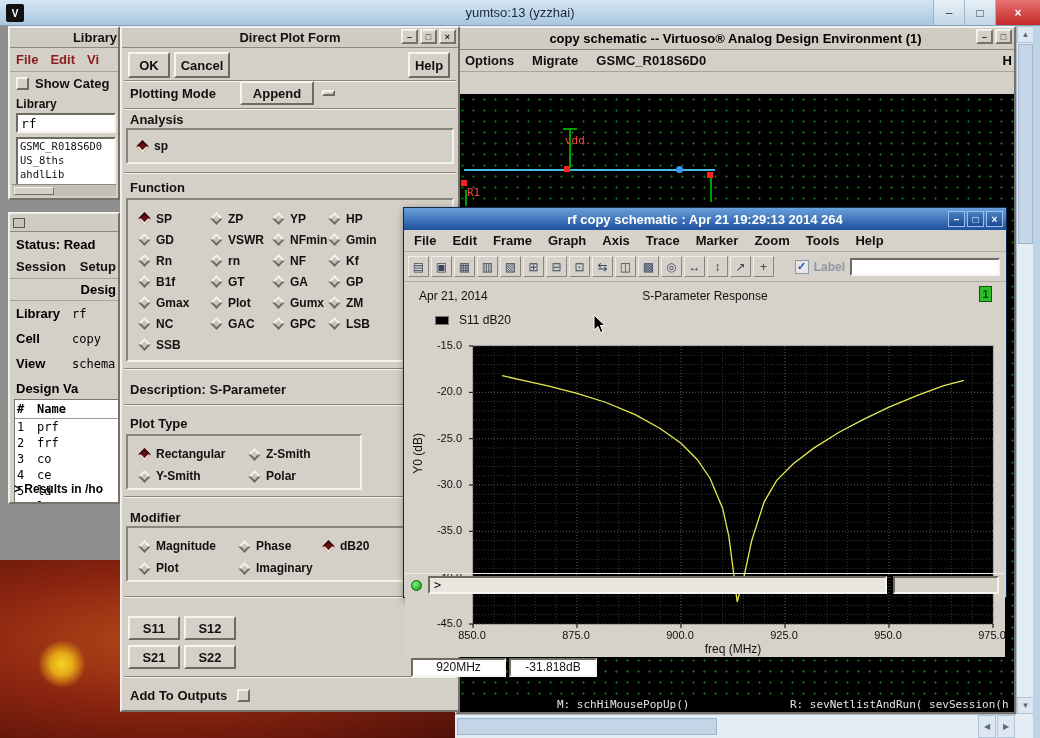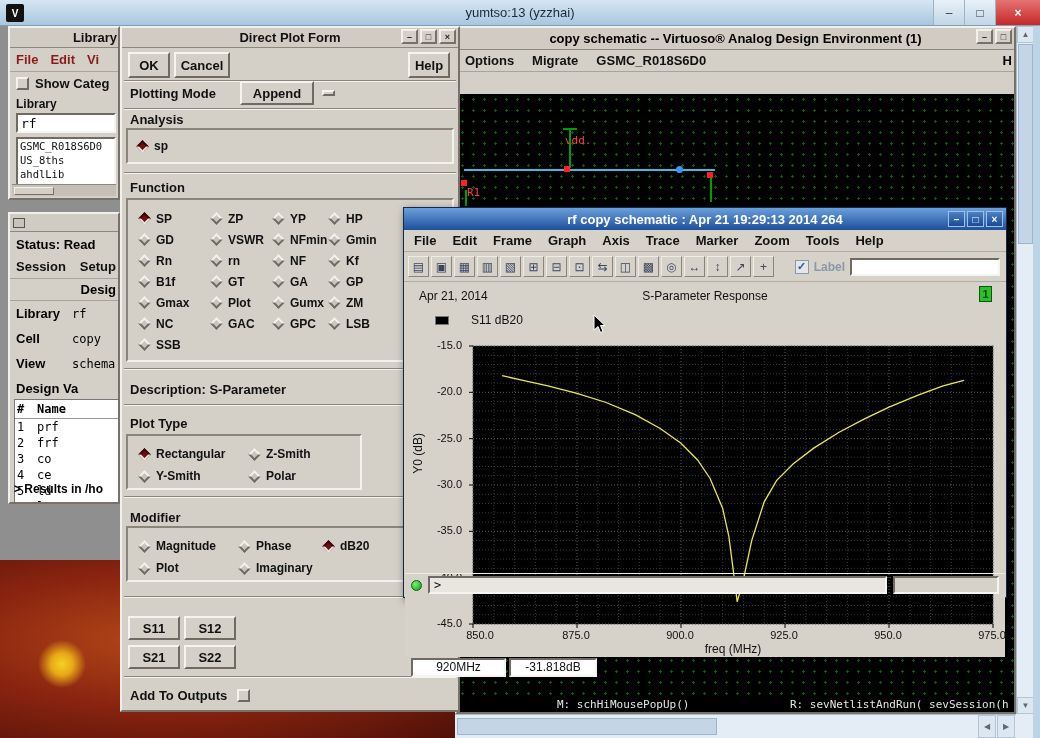--- a/index.html
+++ b/index.html
@@ -119,21 +119,21 @@
 .gtoolbar{height:30px;display:flex;align-items:center;padding:0 4px;gap:2px;border-bottom:1px solid #b0aca4}
 .ticon{width:21px;height:21px;background:#d6d2ca;border:1px solid;border-color:#efece6 #8a857c #8a857c #efece6;display:flex;align-items:center;justify-content:center;font-size:12px;color:#3c4660}
 .label-area{margin-left:auto;display:flex;align-items:center;gap:5px;padding-right:2px}
 .label-check{width:14px;height:14px;background:#e8e6e0;border:1px solid #8a98b0;color:#2255cc;font-size:11px;font-weight:bold;display:flex;align-items:center;justify-content:center}
 .label-text{font-size:12px;font-weight:bold;color:#8c98a8}
 .label-input{width:150px;height:18px;border:2px solid;border-color:#6f6a62 #f6f4f0 #f6f4f0 #6f6a62;background:#fff;font-size:12px;padding:0 3px}
 .plot-panel{position:absolute;left:1px;top:75px;right:1px;height:374px;background:#d6d2ca}
 .chart-date{position:absolute;left:14px;top:6px;font-size:12px;color:#111}
 .chart-subtitle{position:absolute;left:0;right:0;top:6px;text-align:center;font-size:12px;color:#111}
 .page-badge{position:absolute;right:13px;top:3px;width:13px;height:16px;background:#2dbe2d;border:1px solid #0a5a0a;color:#054a05;font-size:11px;font-weight:bold;text-align:center;line-height:15px}
-.legend{position:absolute;left:30px;top:30px;display:flex;align-items:center;gap:22px}
+.legend{position:absolute;left:30px;top:30px;display:flex;align-items:center;gap:10px}
 .legend-swatch{width:14px;height:9px;background:#000;border:1px solid #777}
 .legend-text{font-size:12px;color:#111}
 .plot-black{position:absolute;left:67px;top:62px;width:522px;height:280px;background:#000;border:1px solid #b4b4b4}
 #plot-svg{overflow:visible;display:block}
 .gmin{stroke:#383838;stroke-dasharray:1 2}
 .gmaj{stroke:#5e5e5e;stroke-dasharray:1 2}
 .tick{stroke:#000}
 .trace{fill:none;stroke-width:1.3px}
 #y-tick-labels{position:absolute;left:0;top:0;width:62px;height:100%}
 #y-tick-labels span{position:absolute;right:5px;font-size:11px;color:#111}
@@ -666,21 +666,21 @@
             <line class="tick" x1="-4" y1="46.33333333333333" x2="0" y2="46.33333333333333"></line>
             <line class="tick" x1="-4" y1="92.66666666666666" x2="0" y2="92.66666666666666"></line>
             <line class="tick" x1="-4" y1="139" x2="0" y2="139"></line>
             <line class="tick" x1="-4" y1="185.33333333333331" x2="0" y2="185.33333333333331"></line>
             <line class="tick" x1="-4" y1="231.66666666666669" x2="0" y2="231.66666666666669"></line>
             <line class="tick" x1="-4" y1="278" x2="0" y2="278"></line>
             <polyline class="trace" style="stroke:#e8e850" points="29.1,29.7 49.9,34.3 74.9,39.8 104.0,47.3 133.1,56.5 162.2,68.6 187.2,82.5 208.0,97.3 224.6,114.0 237.1,132.5 249.6,162.2 255.8,190.0 260.0,222.4 264.2,255.8 270.4,233.5 278.7,194.6 291.2,155.8 303.7,134.4 320.3,117.7 341.1,101.9 366.1,86.2 391.0,73.2 416.0,61.2 445.1,49.1 470.1,39.8 490.9,34.3"></polyline>
           </svg>
       </div>
       <div id="x-tick-labels">
-          <span style="left: 55px;">850.0</span>
+          <span style="left: 47px;">850.0</span>
           <span style="left: 151px;">875.0</span>
           <span style="left: 255px;">900.0</span>
           <span style="left: 359px;">925.0</span>
           <span style="left: 463px;">950.0</span>
           <span style="left: 567px;">975.0</span>
         </div>
       <span class="x-title">freq (MHz)</span>
     </div>
     <div class="readout-row">
       <span class="readout freq">920MHz</span>

